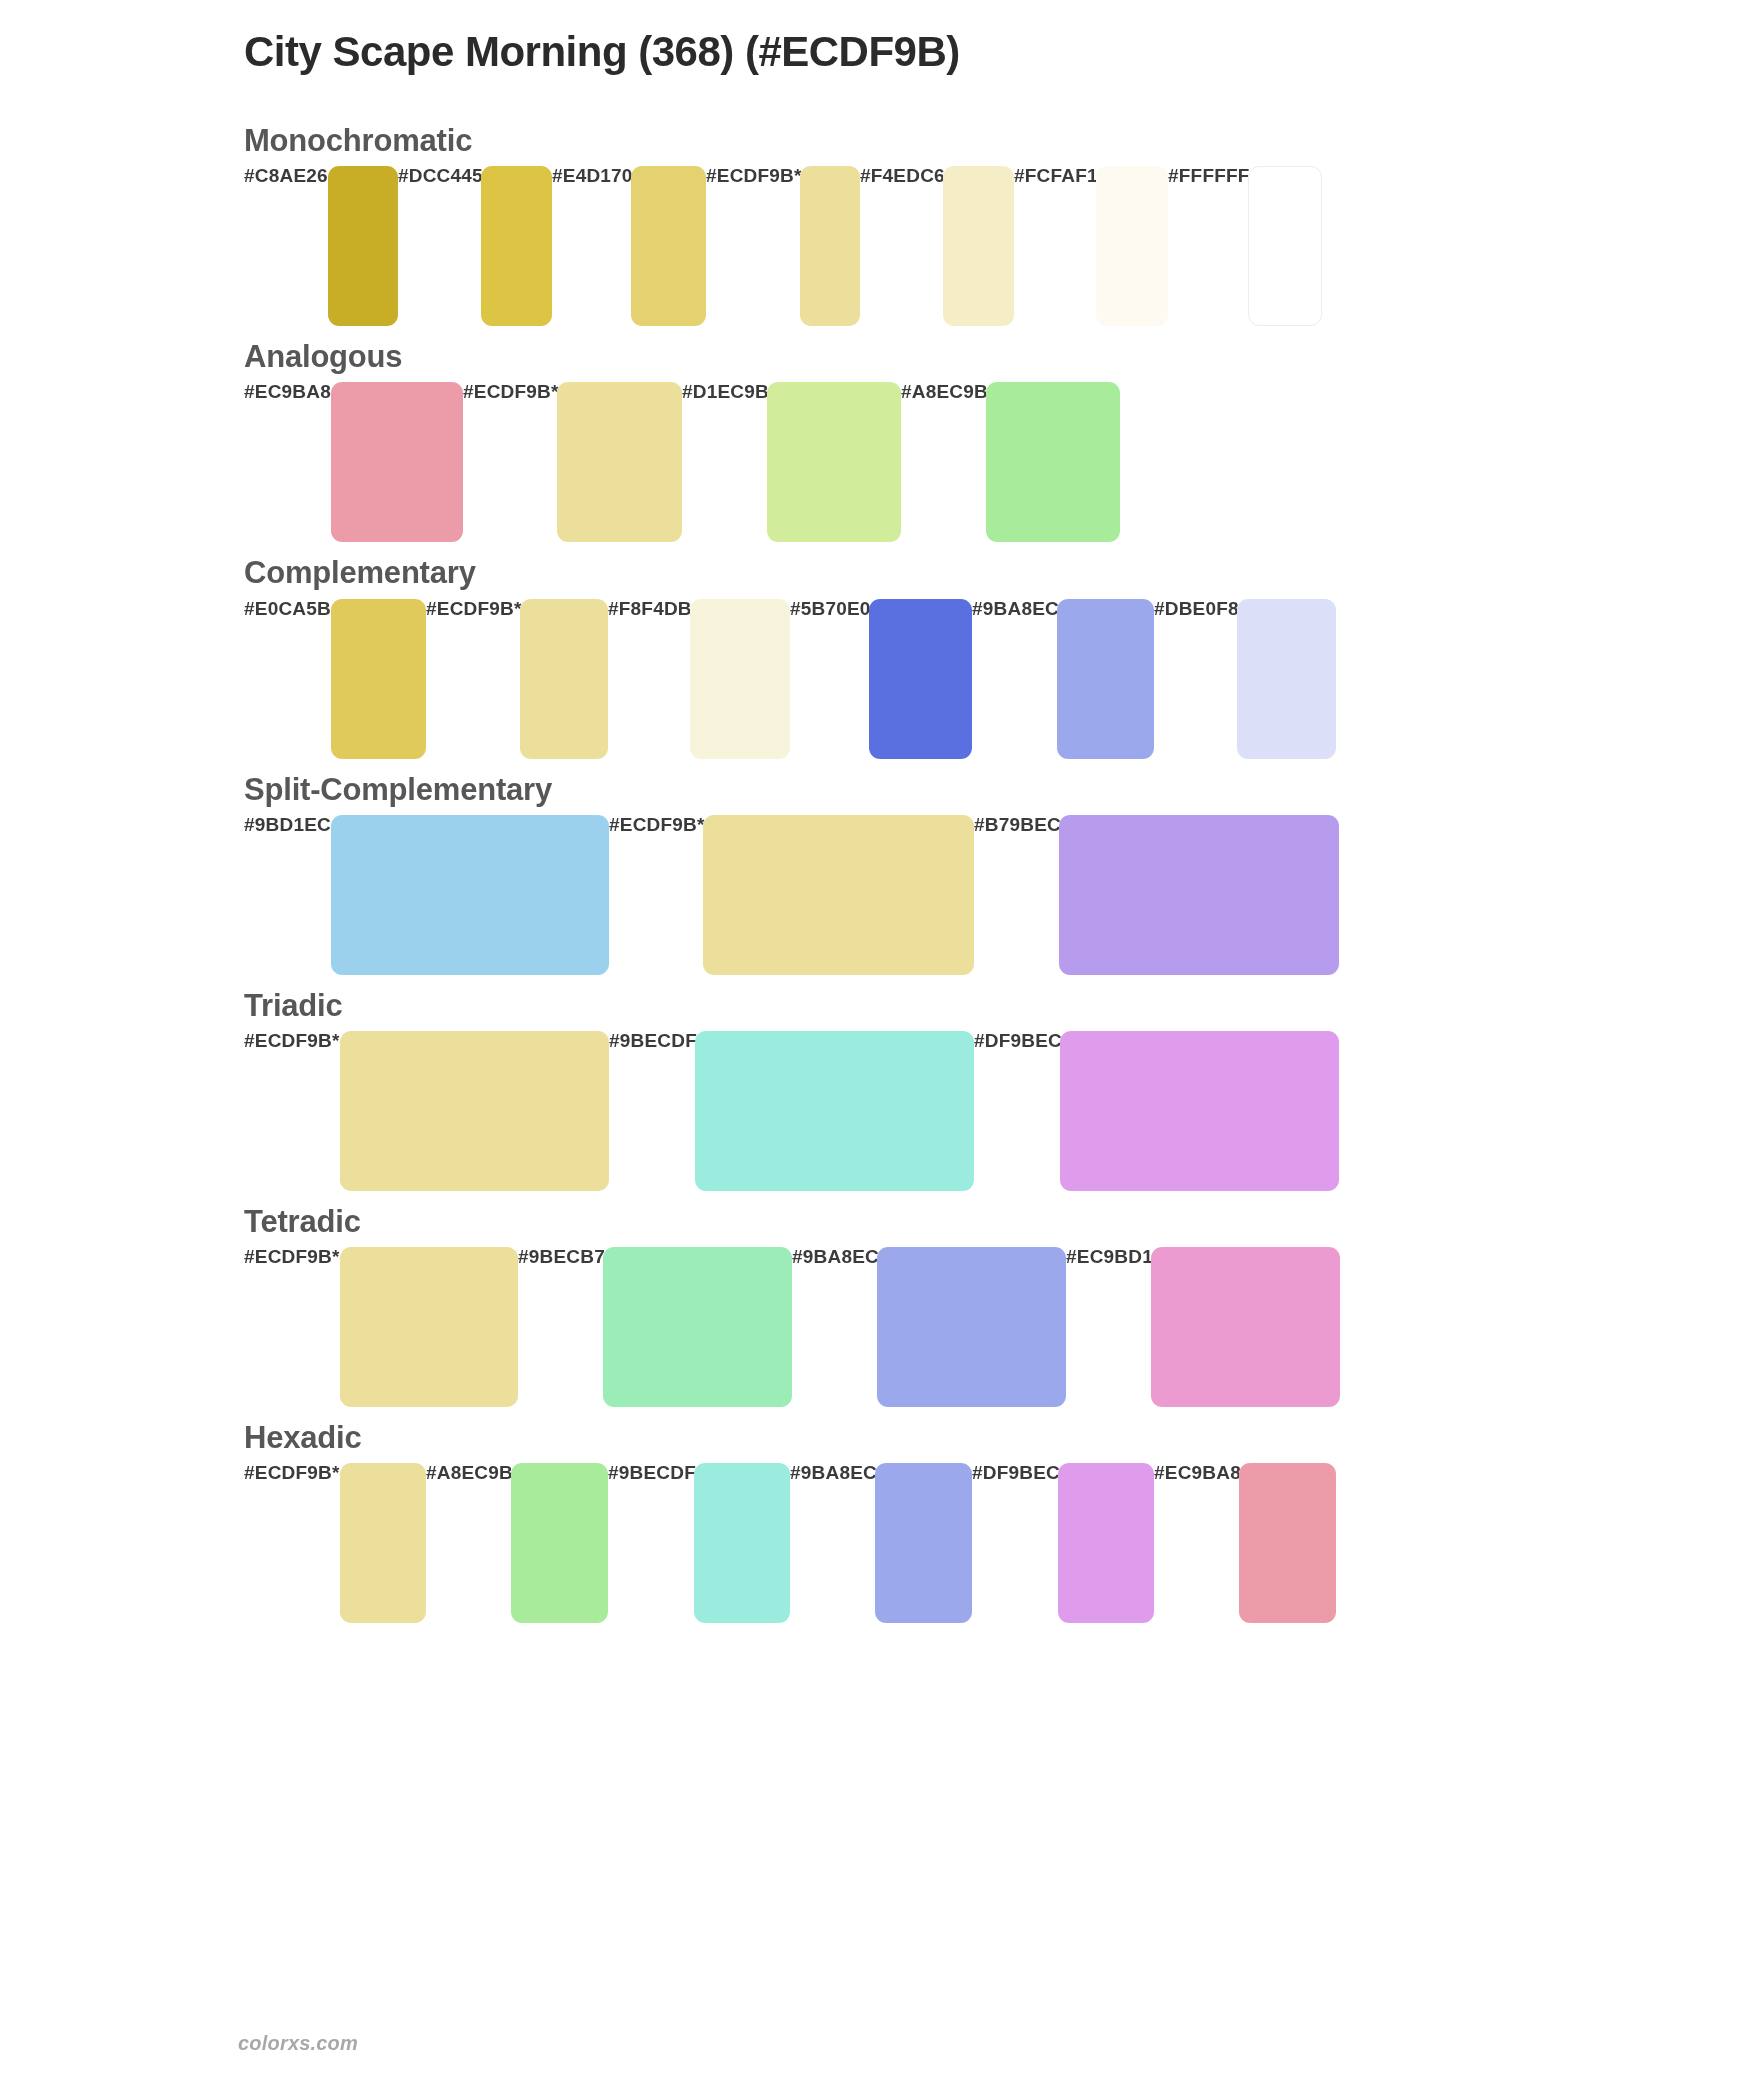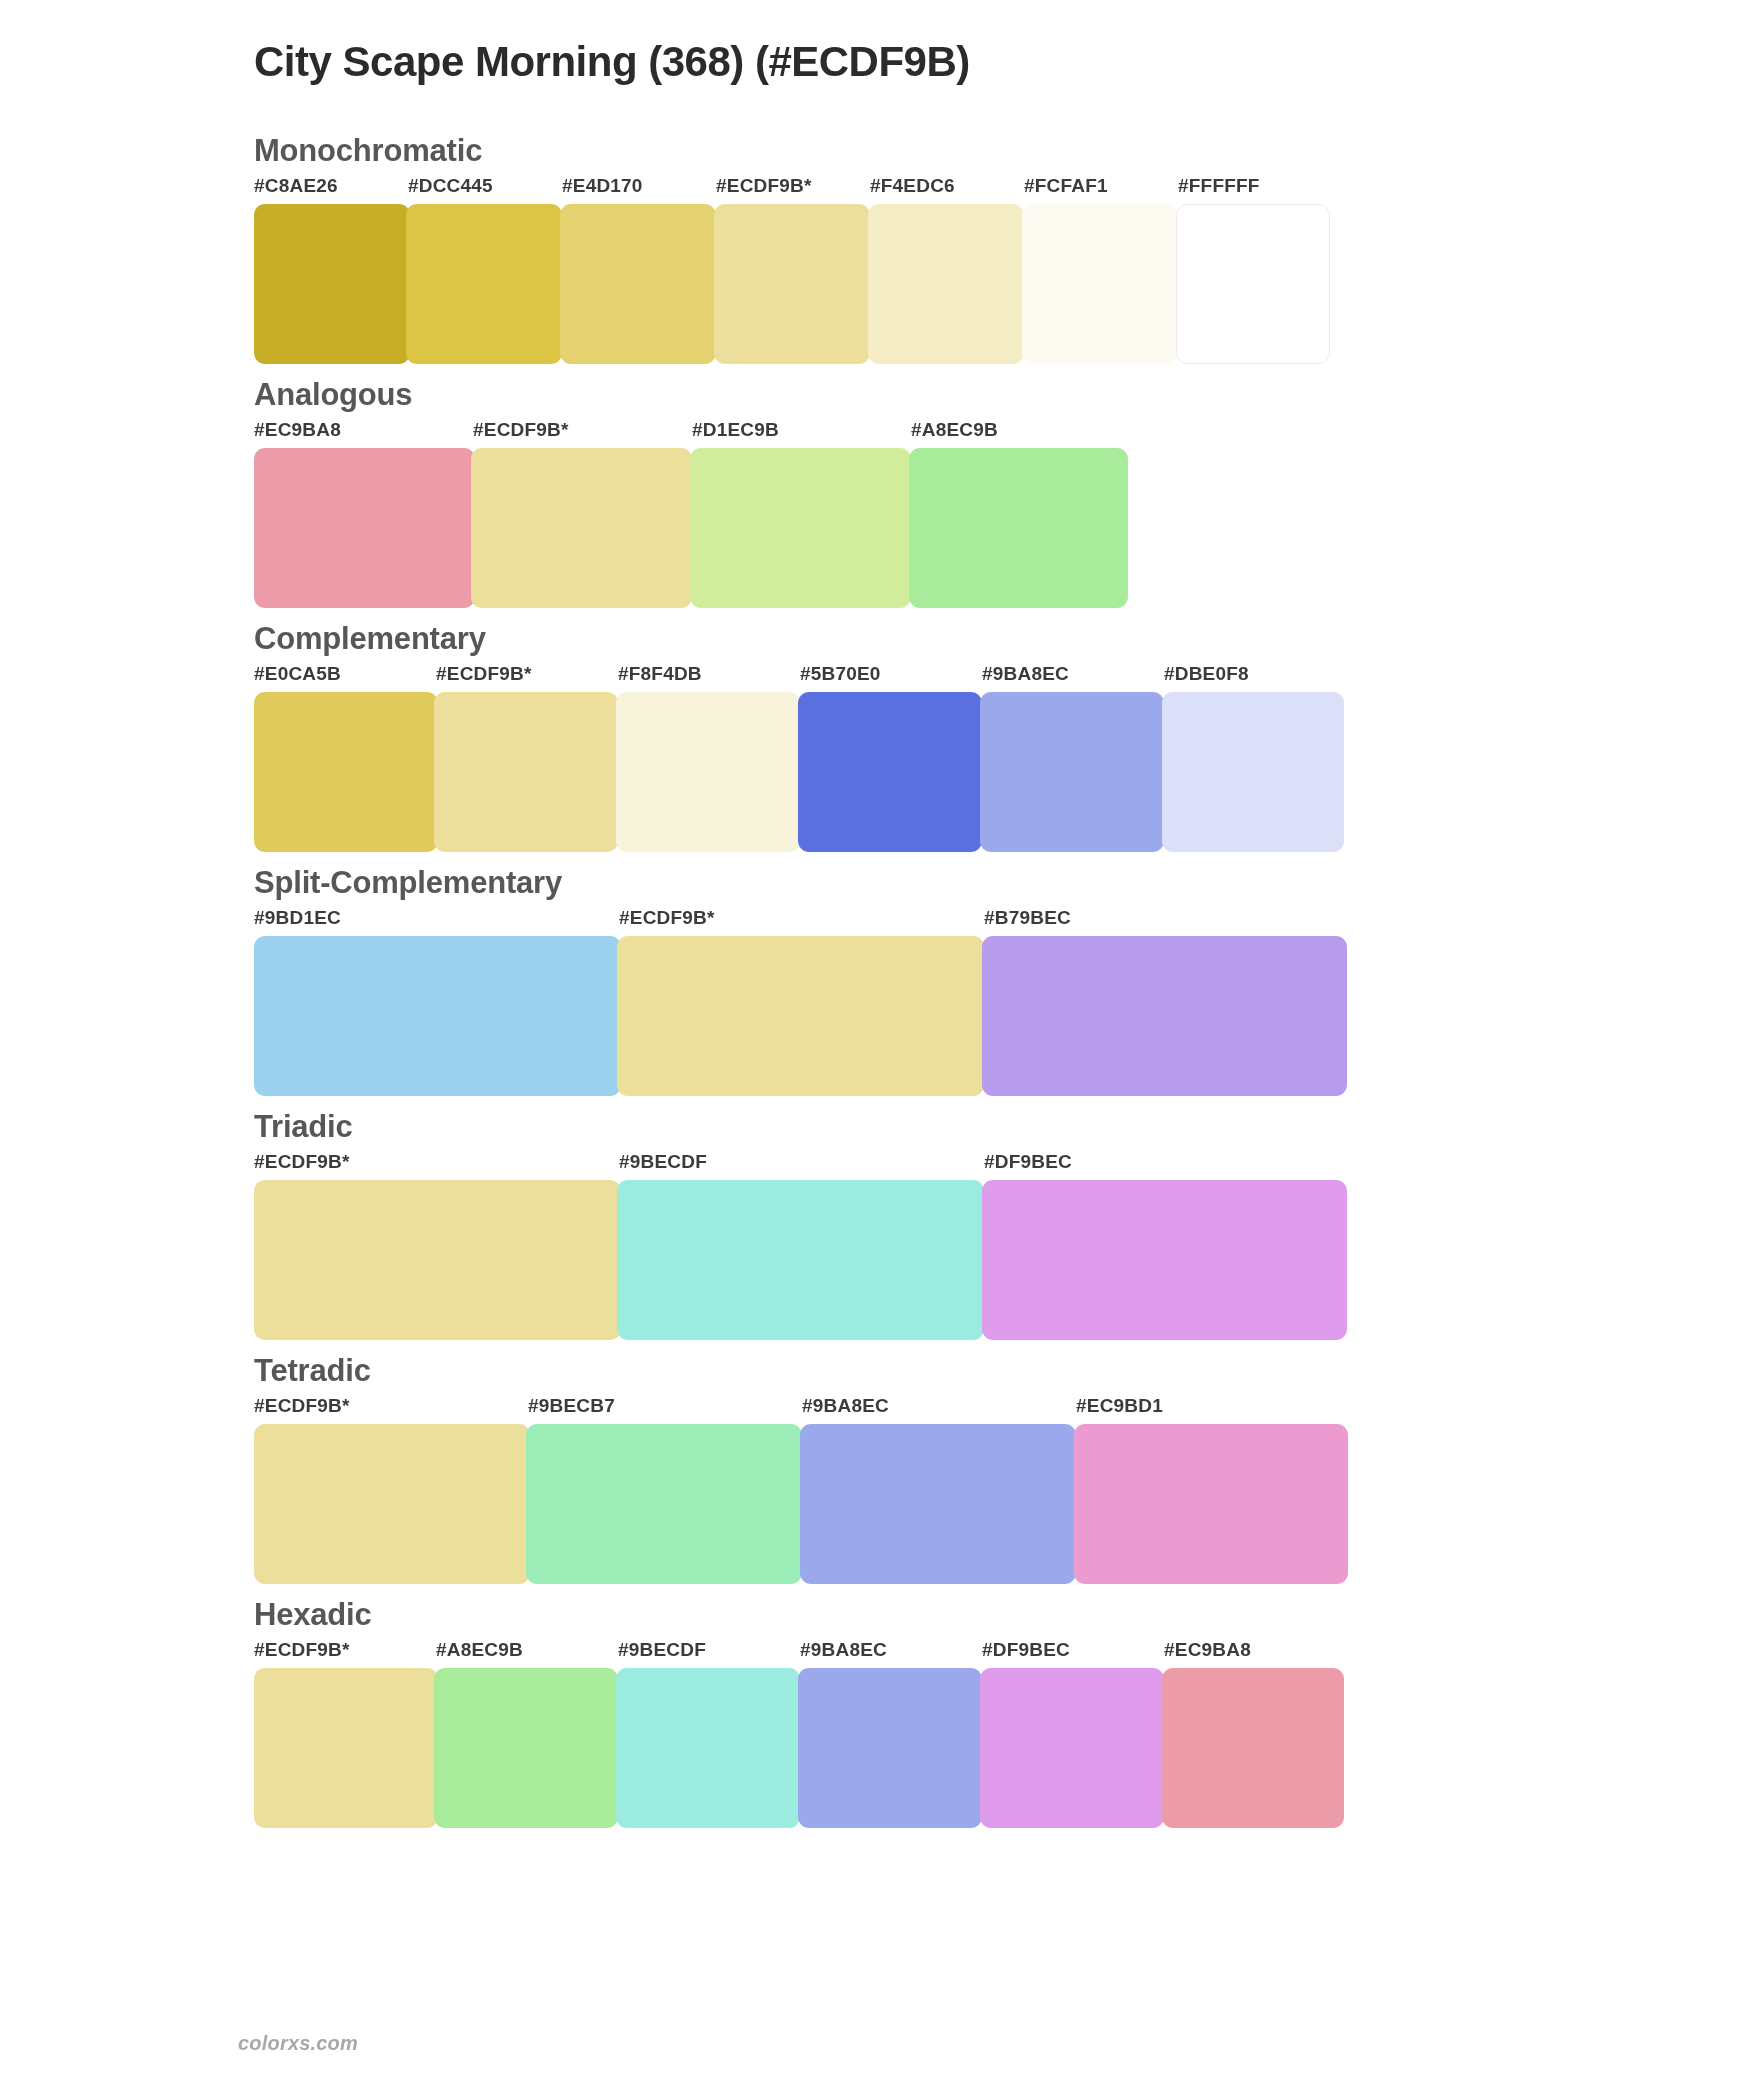--- a/index.html
+++ b/index.html
@@ -14,21 +14,21 @@
     -webkit-font-smoothing: antialiased;
     position: relative;
     overflow: hidden;
   }
 
   .page {
     position: relative;
     width: 1757px;
     height: 2077px;
     box-sizing: border-box;
-    padding: 16px;
+    padding: 6px;
   }
 
   
   .header {
     padding: 22.4px 0 0 238px;
   }
   .page-title {
     font-size: 42px;
     font-weight: bold;
     color: #2b2b2b;
@@ -62,21 +62,21 @@
     margin: 0 0 8px 0;
     line-height: 1.1;
   }
 
   .swatch-row {
     display: flex;
     align-items: flex-start;
   }
   .swatch-col {
     display: flex;
-    flex-direction: column;
+    flex-direction: row;
     position: relative;
   }
   .swatch-label {
     font-size: 19px;
     font-weight: bold;
     color: #3b3b3b;
     letter-spacing: 0.2px;
     line-height: 1;
     padding-bottom: 8.8px;
     white-space: nowrap;

